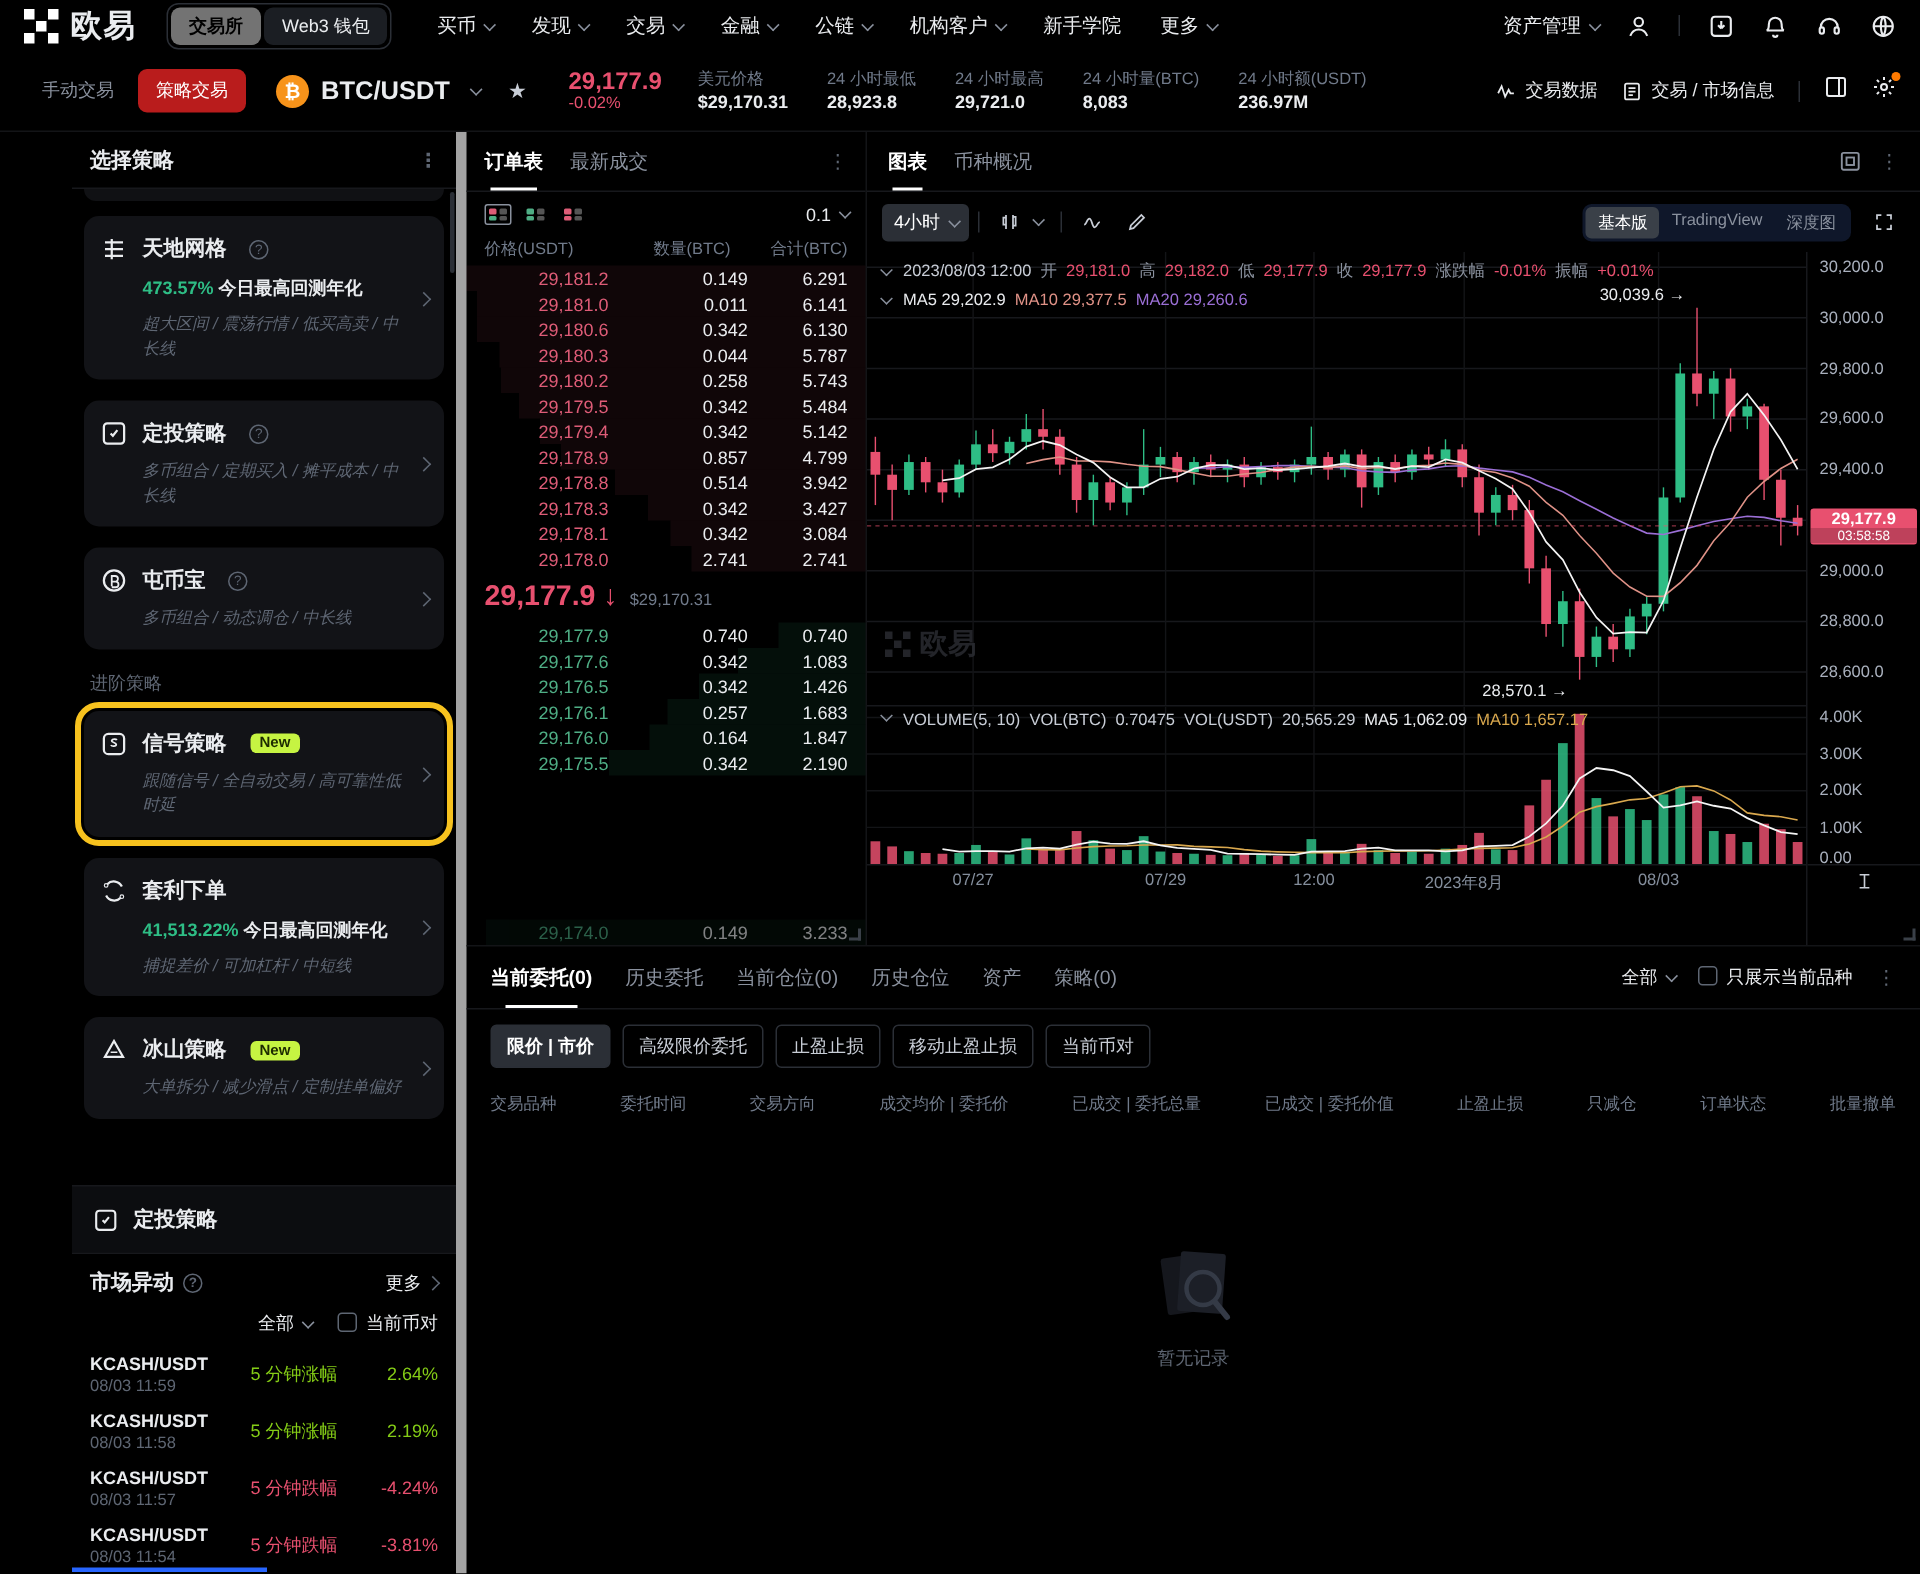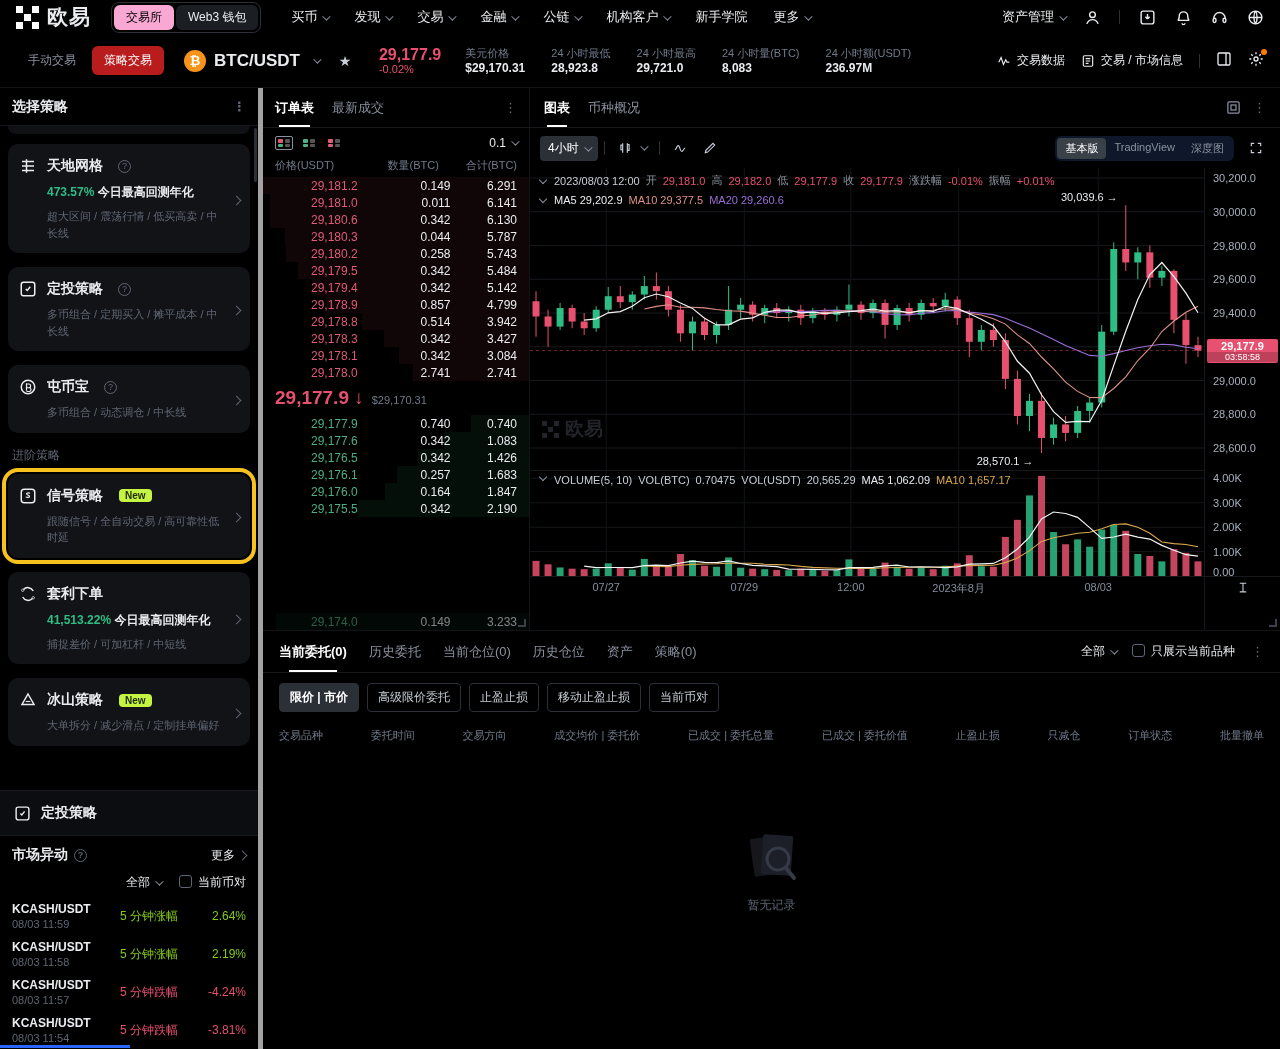--- a/index.html
+++ b/index.html
@@ -14,21 +14,21 @@
   .kebab { color:#5e6673; font-size:13px; letter-spacing:0; line-height:1; cursor:pointer; }
 
   
   .topnav { height:34px; display:flex; align-items:center; padding:0 16px; gap:14px; }
   .logo { display:flex; align-items:center; gap:8px; margin-right:6px; }
   .logo-grid { display:grid; grid-template-columns:repeat(3,7px); grid-template-rows:repeat(3,7px); gap:1px; }
   .logo-grid i { background:transparent; } .logo-grid i.f { background:#fff; }
   .logo-text { font-size:21px; font-weight:bold; letter-spacing:1px; }
   .seg-tabs { display:flex; border:1px solid #2b2f36; border-radius:8px; padding:2px; gap:2px; }
   .seg-tab { font-size:12px; padding:4px 12px; border-radius:6px; color:#eaecef; cursor:pointer; }
-  .seg-tab.active { background:#f9a8d4; color:#000; font-weight:normal; }
+  .seg-tab.active { background:#737373; color:#000; font-weight:bold; }
   .seg-tab.dark { background:#1b1e23; }
   .nav-items { display:flex; gap:26px; margin-left:16px; flex:1; }
   .nav-item { font-size:13px; color:#eaecef; cursor:pointer; white-space:nowrap; }
   .nav-right { display:flex; align-items:center; gap:18px; }
   .nav-right .ico { width:18px; height:18px; display:flex; align-items:center; justify-content:center; cursor:pointer; }
   .vdiv { width:1px; height:14px; background:#2b2f36; }
 
   
   .tickerbar { height:54px; display:flex; align-items:center; padding:0 16px; gap:14px; border-bottom:1px solid #131417; }
   .mode-btn { font-size:12px; color:#8a919e; padding:6px 12px; border-radius:6px; cursor:pointer; white-space:nowrap; }
@@ -45,41 +45,41 @@
   .tick-stats { display:flex; gap:26px; margin-left:10px; flex:1; }
   .tstat .lb { color:#707a8a; font-size:11px; line-height:1.4; }
   .tstat .vl { color:#eaecef; font-size:12px; font-weight:bold; }
   .tick-links { display:flex; align-items:center; gap:16px; }
   .tick-link { display:flex; align-items:center; gap:6px; font-size:12px; color:#eaecef; cursor:pointer; white-space:nowrap; }
   .gear-wrap { position:relative; }
   .gear-dot { position:absolute; top:-2px; right:-3px; width:6px; height:6px; border-radius:50%; background:#ff7a00; }
 
   
   .main { display:flex; height:961px; }
-  .sidebar { width:263px; border-right:5px solid #a3a3a3; position:relative; display:flex; flex-direction:column; overflow:hidden; }
+  .sidebar { width:263px; border-right:7px solid #a3a3a3; position:relative; display:flex; flex-direction:column; overflow:hidden;margin-left:48px; }
   .rightwrap { flex:1; display:flex; flex-direction:column; }
   .upper { height:542px; display:flex; }
   .orderbook { width:267px; border-right:1px solid #131417; display:flex; flex-direction:column; position:relative; }
   .chartpanel { flex:1; display:flex; flex-direction:column; position:relative; }
   .bottompanel { flex:1; border-top:1px solid #131417; display:flex; flex-direction:column; position:relative; }
 
   
   .sb-head { height:38px; display:flex; align-items:center; justify-content:space-between; padding:0 12px;
     font-size:14px; font-weight:bold; border-bottom:1px solid #17181c; }
   .sb-remnant { height:8px; margin:0 8px; background:#101114; border-radius:0 0 8px 8px; }
   .sb-scroll { flex:1; padding:10px 8px 0 8px; overflow:hidden; }
   .strat-card { background:#121317; border-radius:10px; padding:12px 10px; margin-bottom:14px; position:relative; cursor:pointer; }
   .strat-row1 { display:flex; align-items:center; gap:9px; }
   .strat-ico { width:20px; height:20px; display:flex; align-items:center; justify-content:center; color:#eaecef; }
   .strat-name { font-size:14px; font-weight:bold; }
   .new-badge { background:#c6f442; color:#1d2b00; font-size:10px; font-weight:bold; padding:1px 6px; border-radius:4px; margin-left:7px; }
   .strat-stat { margin:8px 0 0 29px; font-size:12px; }
   .strat-stat .pct { color:#2ebd85; font-weight:bold; }
   .strat-stat .lbl { color:#eaecef; font-weight:bold; }
-  .strat-tags { margin:7px 0 0 29px; font-size:11px; color:#5e6673; line-height:1.5; padding-right:18px; }
+  .strat-tags { margin:7px 0 0 29px; font-size:11px; color:#5e6673; line-height:1.5; padding-right:18px;font-style:italic; }
   .strat-chev { position:absolute; right:10px; top:50%; transform:translateY(-50%); }
   .sec-label { font-size:12px; color:#5e6673; margin:4px 2px 10px 4px; }
   .strat-card.hl { outline:4px solid #f7c21e; outline-offset:2px; border-radius:10px; }
   .pinned-card { border-top:1px solid #17181c; background:#0c0d10; padding:12px 12px; display:flex; align-items:center; gap:9px;
     font-size:14px; font-weight:bold; }
   .mm-head { display:flex; align-items:center; justify-content:space-between; padding:10px 12px 6px 12px; border-top:1px solid #17181c; }
   .mm-title { font-size:14px; font-weight:bold; display:flex; align-items:center; }
   .mm-more { font-size:12px; color:#eaecef; cursor:pointer; display:flex; align-items:center; gap:4px; }
   .mm-filter { display:flex; align-items:center; justify-content:flex-end; gap:18px; padding:4px 12px 6px; font-size:12px; color:#eaecef; }
   .chk { width:13px; height:13px; border:1px solid #5e6673; border-radius:3px; display:inline-block; vertical-align:-2px; margin-right:6px; }

